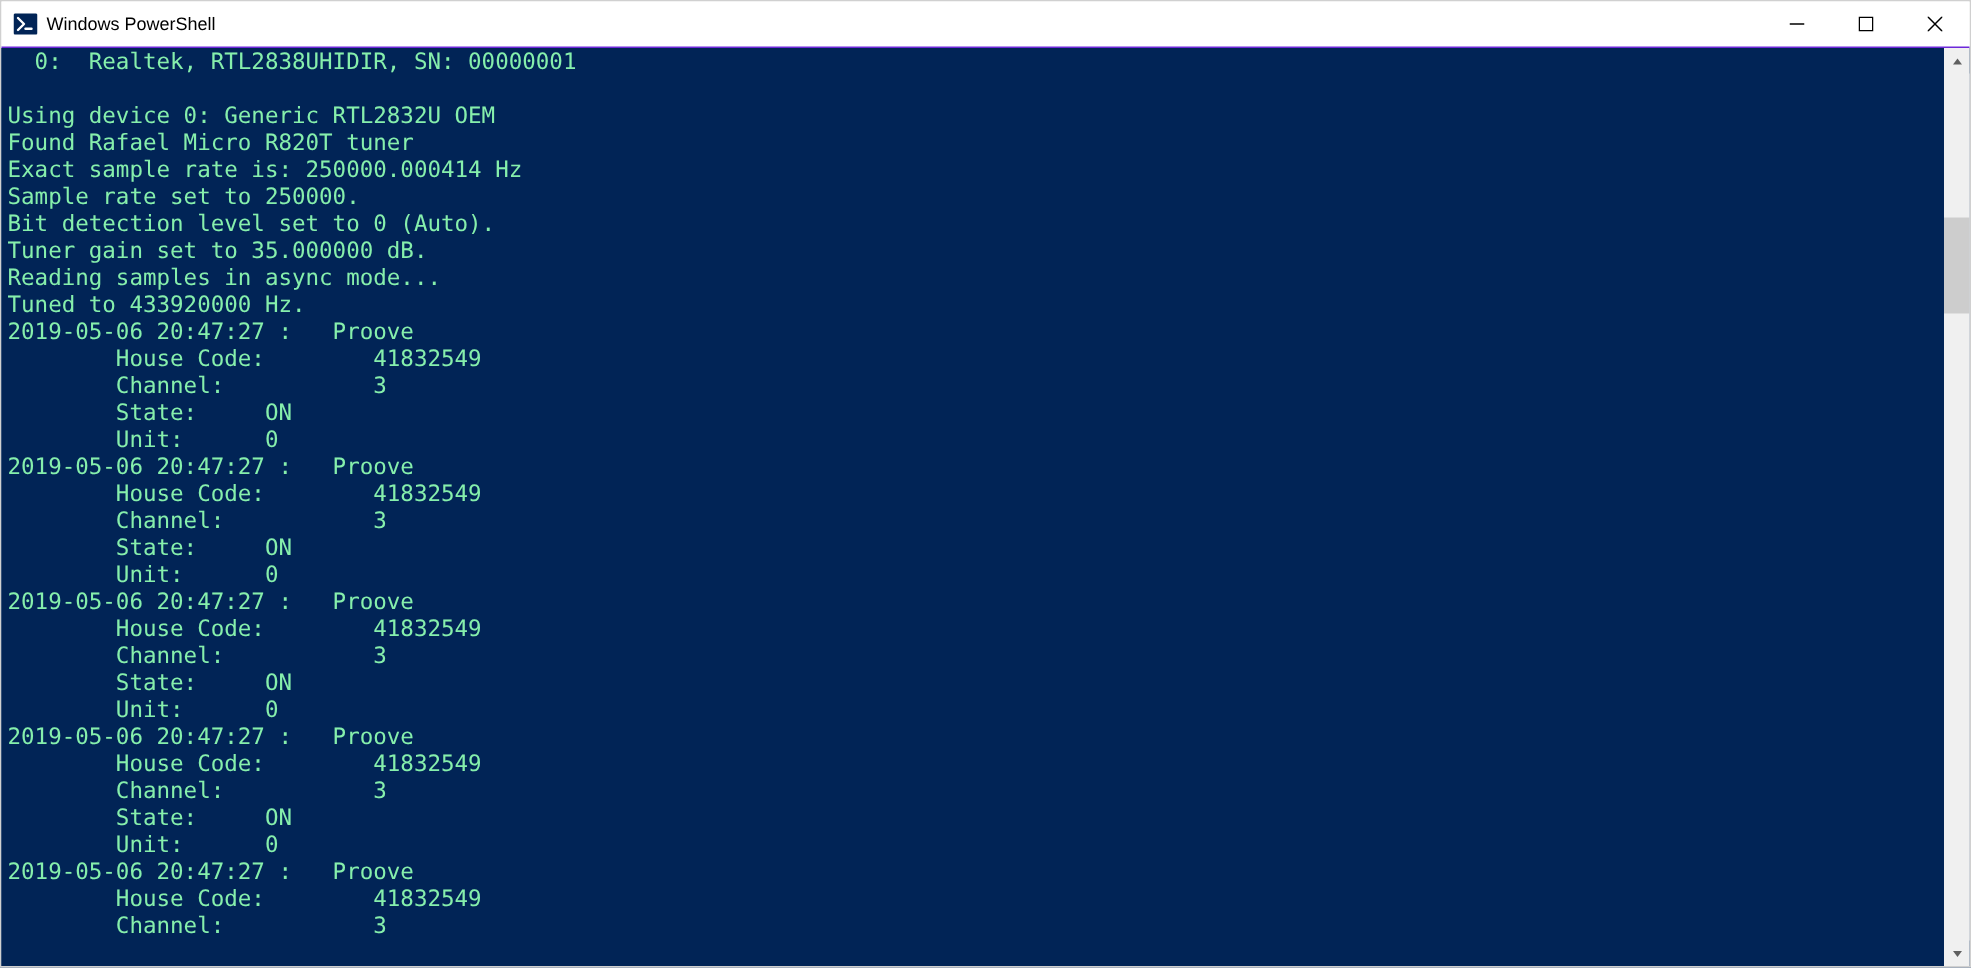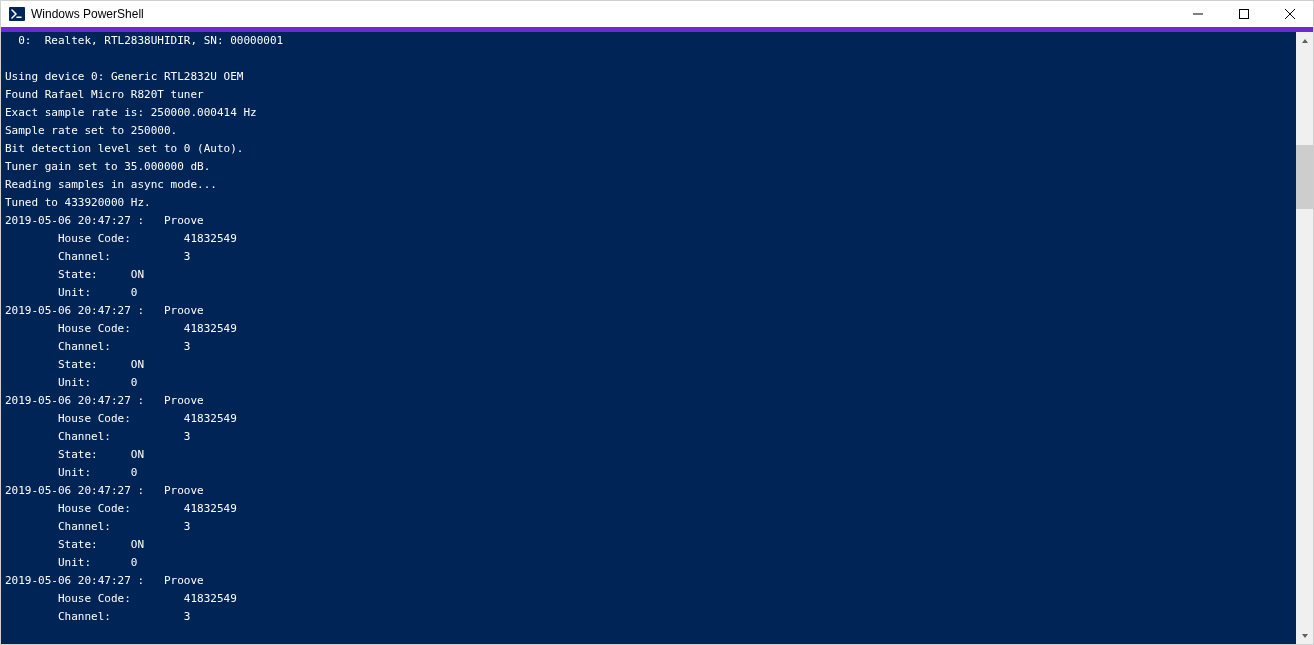--- a/index.html
+++ b/index.html
@@ -10,21 +10,21 @@
       height: 645px;
       overflow: hidden;
       border: 1px solid #d0d0d0;
     }
     .titlebar {
       height: 31px;
       background: #ffffff;
       display: flex;
       align-items: center;
       position: relative;
-      border-bottom: 5px solid #6d28d9;
+      border-bottom: 1px solid #6d28d9;
     }
     .titlebar-icon {
       width: 16px;
       height: 16px;
       margin-left: 8px;
       margin-right: 6px;
       flex: 0 0 auto;
     }
     .titlebar-title {
       font-size: 12px;
@@ -51,23 +51,23 @@
     .win-btn svg { display: block; }
     .terminal-wrap {
       position: relative;
       height: calc(100% - 31px);
       background: #012456;
     }
     .terminal {
       position: absolute;
       top: 0; left: 0; right: 17px; bottom: 0;
       background: #012456;
-      color: #ffffff;
+      color: #86efac;
       font-family: Consolas, "Lucida Console", monospace;
-      font-size: 11px;
+      font-size: 15px;
       line-height: 18px;
       padding: 0 14px 0 4px;
       white-space: pre;
       overflow: hidden;
     }
     .scrollbar {
       position: absolute;
       top: 0; right: 0; bottom: 0;
       width: 17px;
       background: #f0f0f0;

